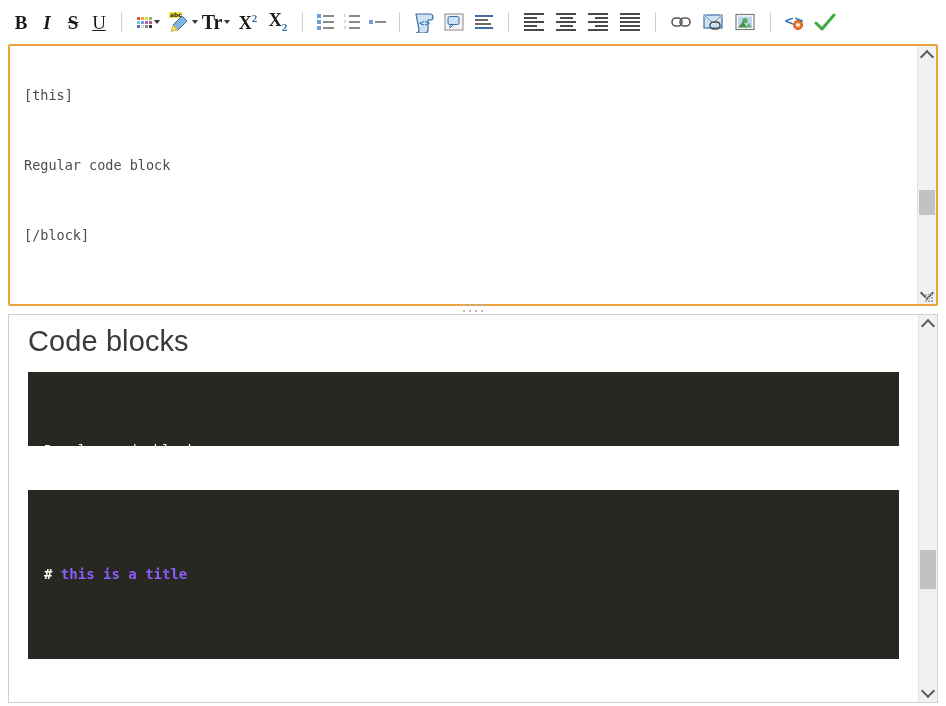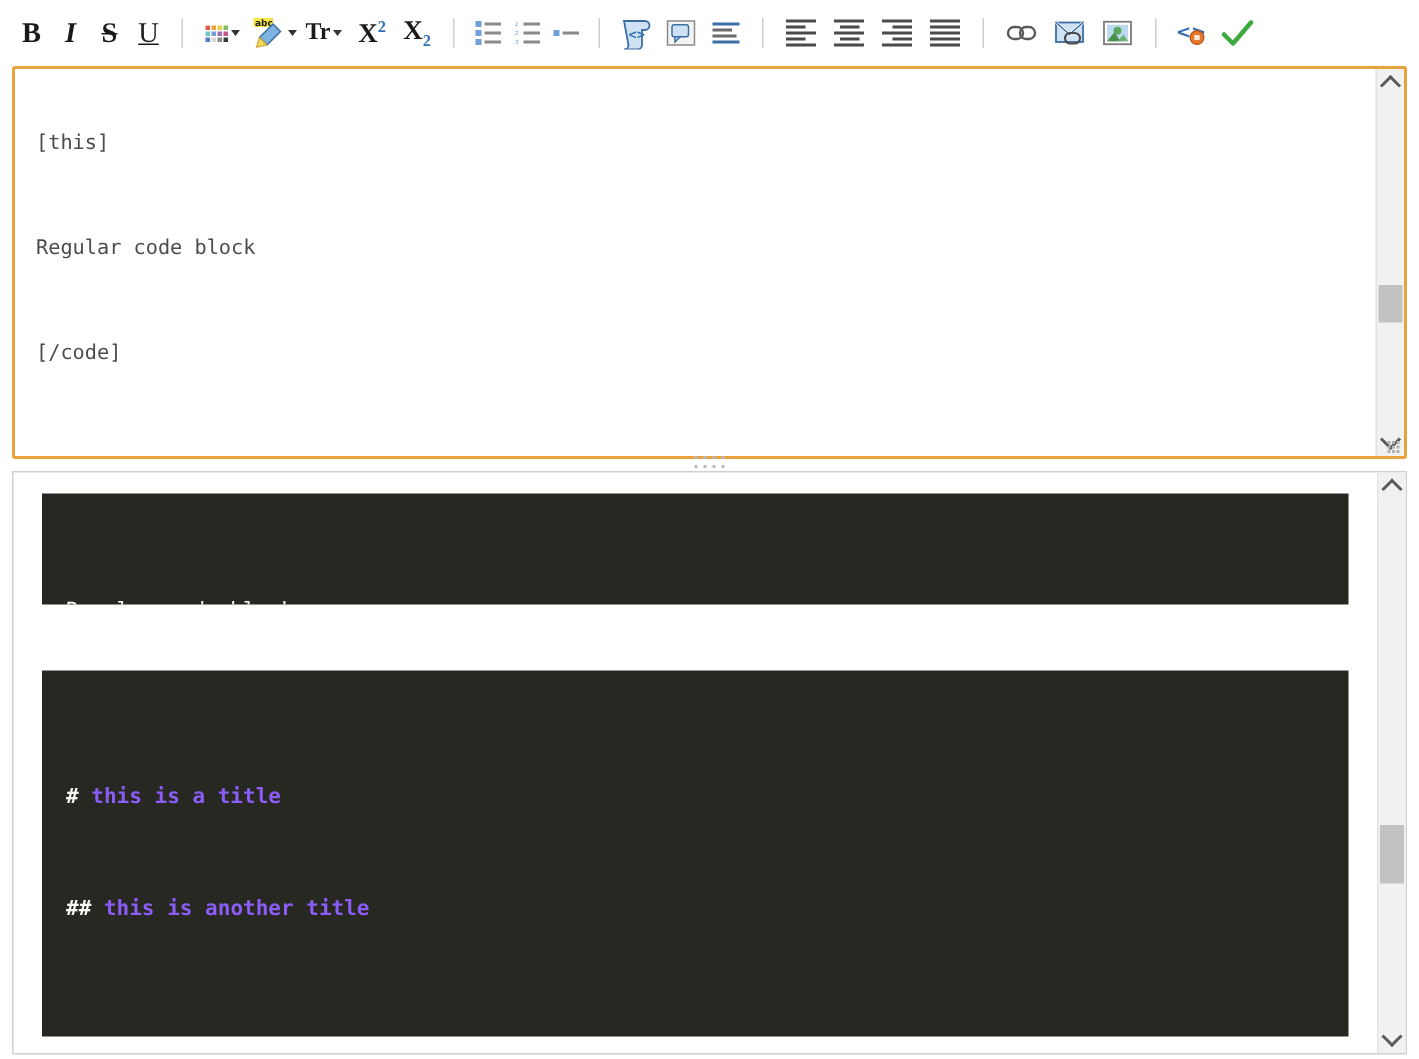--- a/index.html
+++ b/index.html
@@ -243,21 +243,21 @@
       <svg class="tb-img" width="24" height="22" viewBox="0 0 24 22">
         <rect x="3" y="1" width="13" height="6" fill="#f5e642"></rect>
         <text x="4" y="6.4" font-family="DejaVu Sans, sans-serif" font-size="6" font-weight="bold" fill="#222">abc</text>
         <polygon points="16,5 21,10 12,19 7,14" fill="#7fb3e0" stroke="#3a6ea5" stroke-width="1"></polygon>
         <polygon points="7,14 12,19 5,20.5" fill="#f5d85a" stroke="#c9a93a" stroke-width="0.8"></polygon>
       </svg>
       <span class="caret"></span>
     </div>
 
     <div class="tb-btn" style="width:34px">
-      <span class="g-serif g-bold" style="font-size:16px">Tr</span>
+      <span class="g-serif g-bold" style="font-size:20px">Tr</span>
       <span class="caret"></span>
     </div>
 
     <div class="tb-btn" style="width:30px">
       <span class="sup-wrap"><span>X</span><sup>2</sup></span>
     </div>
     <div class="tb-btn" style="width:30px">
       <span class="sup-wrap"><span>X</span><sub>2</sub></span>
     </div>
 
@@ -406,21 +406,21 @@
       <svg class="tb-img" width="22" height="20" viewBox="0 0 22 20">
         <polyline points="2,11 8,17 20,3" fill="none" stroke="#3faa3f" stroke-width="3" stroke-linecap="round" stroke-linejoin="round"></polyline>
       </svg>
     </div>
   </div>
 
   <div class="editor-wrap">
     <div class="editor-text">
       <span class="ln">[this]</span>
       <span class="ln">Regular code block</span>
-      <span class="ln">[/code]</span>
+      <span class="ln">[/block]</span>
       
       
       
       
       
       
       
       
       
     </div>
@@ -457,28 +457,28 @@
         <i></i>
         <i></i>
         <i></i>
         <i></i>
     </span>
   </div>
 
   <div class="preview-wrap">
     <div class="preview-body">
 
+      <div class="pv-title">Code blocks</div>
 
       <div class="codeblock" style="margin-top:14px;height:42px;padding-top:16px;padding-bottom:16px">
         <span class="cb-line"><span class="t-plain">Regular code block</span></span>
       </div>
 
       <div class="codeblock tall" style="margin-top:44px">
         <span class="cb-line"><span class="t-hash"># </span><span class="t-heading">this is a title</span></span>
-        <span class="cb-line"><span class="t-hash">## </span><span class="t-heading">this is another title</span></span>
       </div>
 
     </div>
 
     <div class="sb">
       <div class="sb-arrow">
           <span class="chev up"></span>
         </div>
       <div class="sb-thumb" id="preview-thumb" style="top: 235.38px; height: 38.39px;"></div>
       <div class="sb-arrow bottom">

